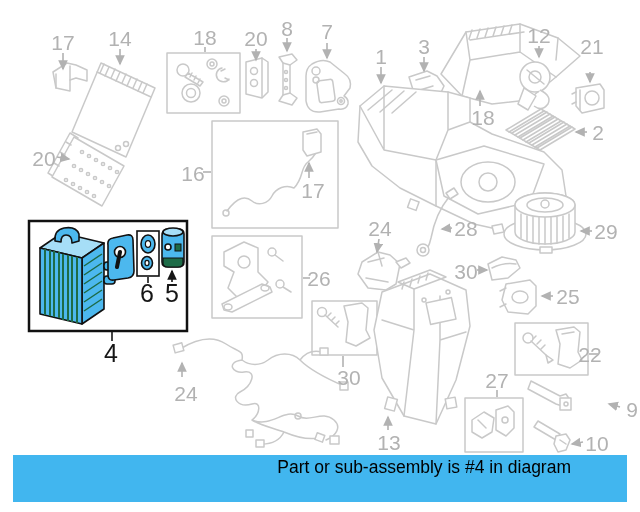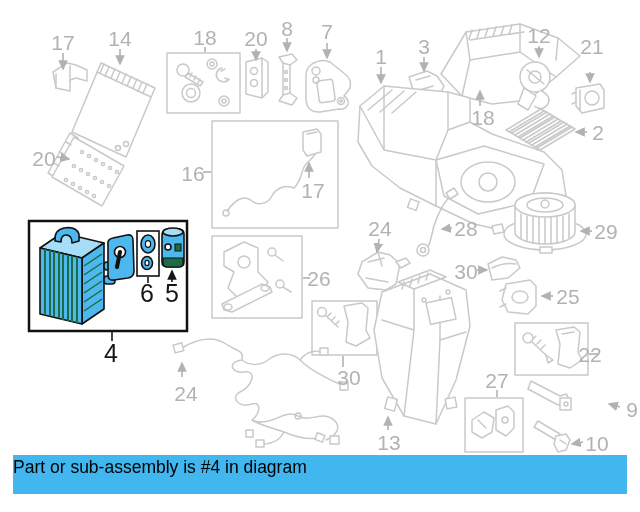--- a/index.html
+++ b/index.html
@@ -18,23 +18,23 @@
   .b  {stroke:#111;fill:var(--highlight-blue,#4cb8ee);stroke-width:1.6;stroke-linejoin:round;}
   .bl {stroke:#111;fill:var(--highlight-blue-light,#a6def7);stroke-width:1.6;stroke-linejoin:round;}
   .bw {stroke:#111;fill:#ffffff;stroke-width:1.6;}
   .gr {stroke:var(--accent-green,#1d6b47);stroke-width:2;fill:none;}
   .grt{stroke:var(--accent-green,#1d6b47);stroke-width:1.5;fill:none;}
   .box4{stroke:var(--box-border,#111);fill:#fff;stroke-width:2.5;}
   .mgf{fill:var(--label-grey,#b2b2b2);} .mbf{fill:var(--label-black,#161616);}
   .lbl{position:absolute;transform:translate(-50%,-50%);font-size:21px;line-height:1;
        color:var(--label-grey,#b2b2b2);white-space:nowrap;}
   .lbl.hl{color:var(--label-black,#161616);font-size:25px;}
-  .banner{position:absolute;left:13px;top:455px;width:614px;height:39px;box-sizing:border-box;
+  .banner{position:absolute;left:13px;top:455px;width:614px;height:47px;box-sizing:border-box;
           background:var(--banner-bg,#41b6ef);color:var(--banner-text,#000);
-          font-size:17.5px;line-height:21px;text-align:left;padding:2px 56px 0 0;}
+          font-size:17.5px;line-height:21px;text-align:right;padding:2px 56px 0 0;}
 </style>
 </head>
 <body>
 
 <div class="stage">
 
 <svg class="art" width="640" height="512" viewBox="0 0 640 512">
   <defs>
     <marker id="mg" markerWidth="7" markerHeight="7" refX="5.5" refY="3" orient="auto">
       <path class="mgf" d="M0,0L6.5,3L0,6Z"></path>

